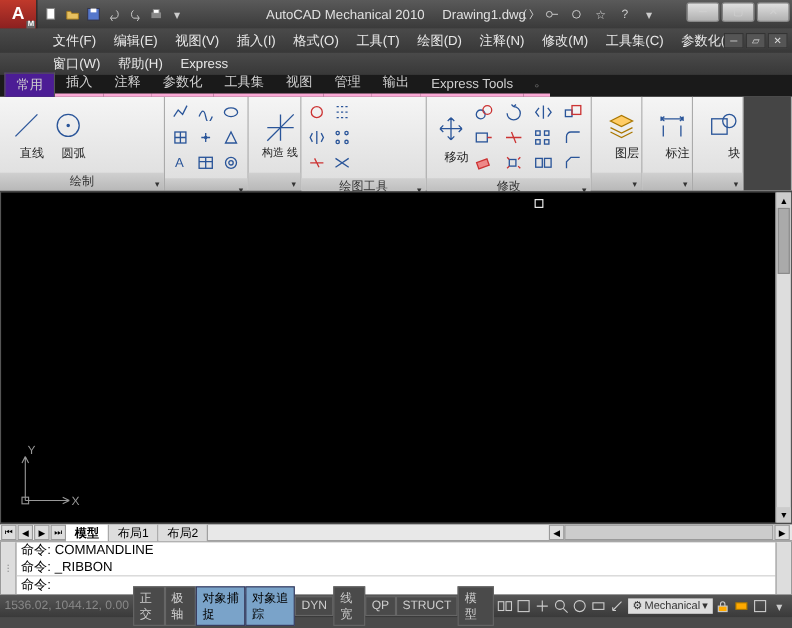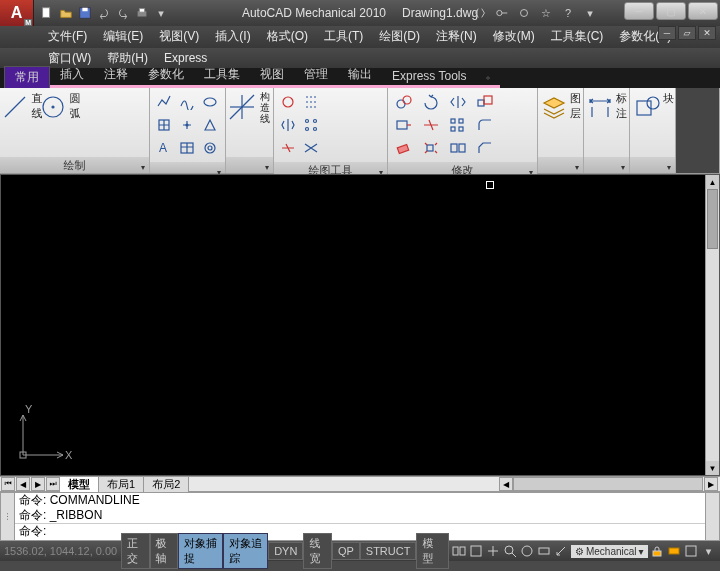--- a/index.html
+++ b/index.html
@@ -8,36 +8,36 @@
 .app-icon{width:34px;height:26px;background:linear-gradient(#c0392b,#8b2020);display:flex;align-items:center;justify-content:center;color:#fff;font-weight:bold;font-size:16px;border-right:1px solid #222;position:relative}
 .app-icon::after{content:"M";position:absolute;bottom:0;right:1px;font-size:7px;background:#666;padding:0 1px}
 .qat{display:flex;align-items:center;gap:1px;margin-left:4px}
 .qat-btn{width:18px;height:18px;display:flex;align-items:center;justify-content:center;color:#ccc;cursor:pointer}
 .qat-btn svg{width:14px;height:14px}
 .title-text{position:absolute;left:50%;transform:translateX(-50%);display:flex;gap:16px;color:#e0e0e0;font-size:12px}
 .title-right{position:absolute;right:120px;display:flex;gap:2px}
 .title-right .qat-btn{width:20px;height:20px}
 .win-controls{position:absolute;right:2px;top:2px;display:flex;gap:2px}
 .win-btn{width:30px;height:18px;background:linear-gradient(#e0e0e0,#b0b0b0);border:1px solid #888;border-radius:3px;display:flex;align-items:center;justify-content:center;font-size:10px;cursor:pointer}
-.menubar{height:22px;background:linear-gradient(#4a4a4a,#383838);display:flex;align-items:flex-start;padding-left:40px;gap:0;color:#e8e8e8;font-size:12px;position:relative}
+.menubar{height:22px;background:linear-gradient(#4a4a4a,#383838);display:flex;align-items:center;padding-left:40px;gap:0;color:#e8e8e8;font-size:12px;position:relative}
 .menubar .mitem{padding:2px 8px;cursor:pointer}
 .menubar .doc-ctrl{position:absolute;right:4px;display:flex;gap:2px}
 .menubar .doc-ctrl span{width:18px;height:14px;background:#555;border:1px solid #333;display:flex;align-items:center;justify-content:center;font-size:9px;color:#ddd;cursor:pointer}
 .menubar2{height:20px;background:linear-gradient(#4a4a4a,#383838);display:flex;align-items:center;padding-left:40px;gap:0;color:#e8e8e8;font-size:12px}
 .menubar2 .mitem{padding:16px 8px;cursor:pointer}
 .ribbon-tabs{height:20px;background:#1a1a1a;display:flex;align-items:flex-end;padding-left:4px;gap:0;color:#d0d0d0;font-size:12px}
 .rtab{padding:2px 10px;cursor:pointer;border-bottom:3px solid #f9a8d4}
 .rtab.active{background:#4c1d95;border:1px solid #555;border-bottom:none}
 .rtab.cycle{width:24px;display:flex;align-items:center;justify-content:center}
 .ribbon{height:86px;background:linear-gradient(#f5f5f5,#dcdcdc);display:flex;border-bottom:1px solid #999}
 .panel{border-right:1px solid #aaa;display:flex;flex-direction:column;position:relative}
 .panel-body{flex:1;display:flex;align-items:center;padding:2px}
 .panel-title{height:16px;background:linear-gradient(#d0d0d0,#b8b8b8);font-size:11px;text-align:center;line-height:16px;color:#333;position:relative}
 .panel-title .drop{position:absolute;right:4px;top:3px;font-size:8px}
-.bigbtn{width:38px;height:64px;display:flex;align-items:flex-start;justify-content:center;gap:2px;cursor:pointer}
+.bigbtn{width:38px;height:64px;display:flex;flex-direction:column;align-items:flex-end;justify-content:center;gap:2px;cursor:pointer}
 .bigbtn .ico{width:32px;height:32px;display:flex;align-items:center;justify-content:center}
 .bigbtn .lbl{font-size:11px;color:#222}
 .smgrid{display:grid;grid-template-columns:repeat(3,22px);grid-auto-rows:22px;gap:1px;padding:1px}
 .smgrid4{display:grid;grid-template-columns:repeat(4,26px);grid-auto-rows:22px;gap:1px;padding:1px}
 .sm{width:22px;height:22px;display:flex;align-items:center;justify-content:center;cursor:pointer}
 .sm4{width:26px;height:22px;display:flex;align-items:center;justify-content:center;cursor:pointer}
 .sm svg,.sm4 svg,.bigbtn svg{stroke:#2a5599;fill:none;stroke-width:1.2}
 .canvas-area{position:relative;background:#000;height:302px;border:1px solid #555}
 .ucs{position:absolute;left:12px;bottom:10px}
 .cursor-box{position:absolute;left:485px;top:6px;width:8px;height:8px;border:1px solid #fff}
@@ -316,20 +316,28 @@
               <path d="M2 4l12 8M2 12l12-8"></path>
             </svg>
           </div>
       </div>
     </div>
     <div class="panel-title"><span>绘图工具</span><span class="drop">▾</span></div>
   </div>
 
   <div class="panel" style="width:150px">
     <div class="panel-body">
+      <div class="bigbtn" style="width:40px">
+        <div class="ico">
+            <svg width="28" height="28" viewBox="0 0 28 28">
+              <path d="M14 4v20M4 14h20M14 4l-3 3M14 4l3 3M14 24l-3-3M14 24l3-3M4 14l3-3M4 14l3 3M24 14l-3-3M24 14l-3 3"></path>
+            </svg>
+          </div>
+        <div class="lbl">移动</div>
+      </div>
       <div class="smgrid4">
         <div class="sm4">
             <svg width="18" height="16">
               <circle cx="6" cy="10" r="4"></circle>
               <circle cx="12" cy="6" r="4" stroke="#c33"></circle>
             </svg>
           </div>
         <div class="sm4">
             <svg width="18" height="16">
               <path d="M9 3a6 6 0 1 1-6 6"></path>

